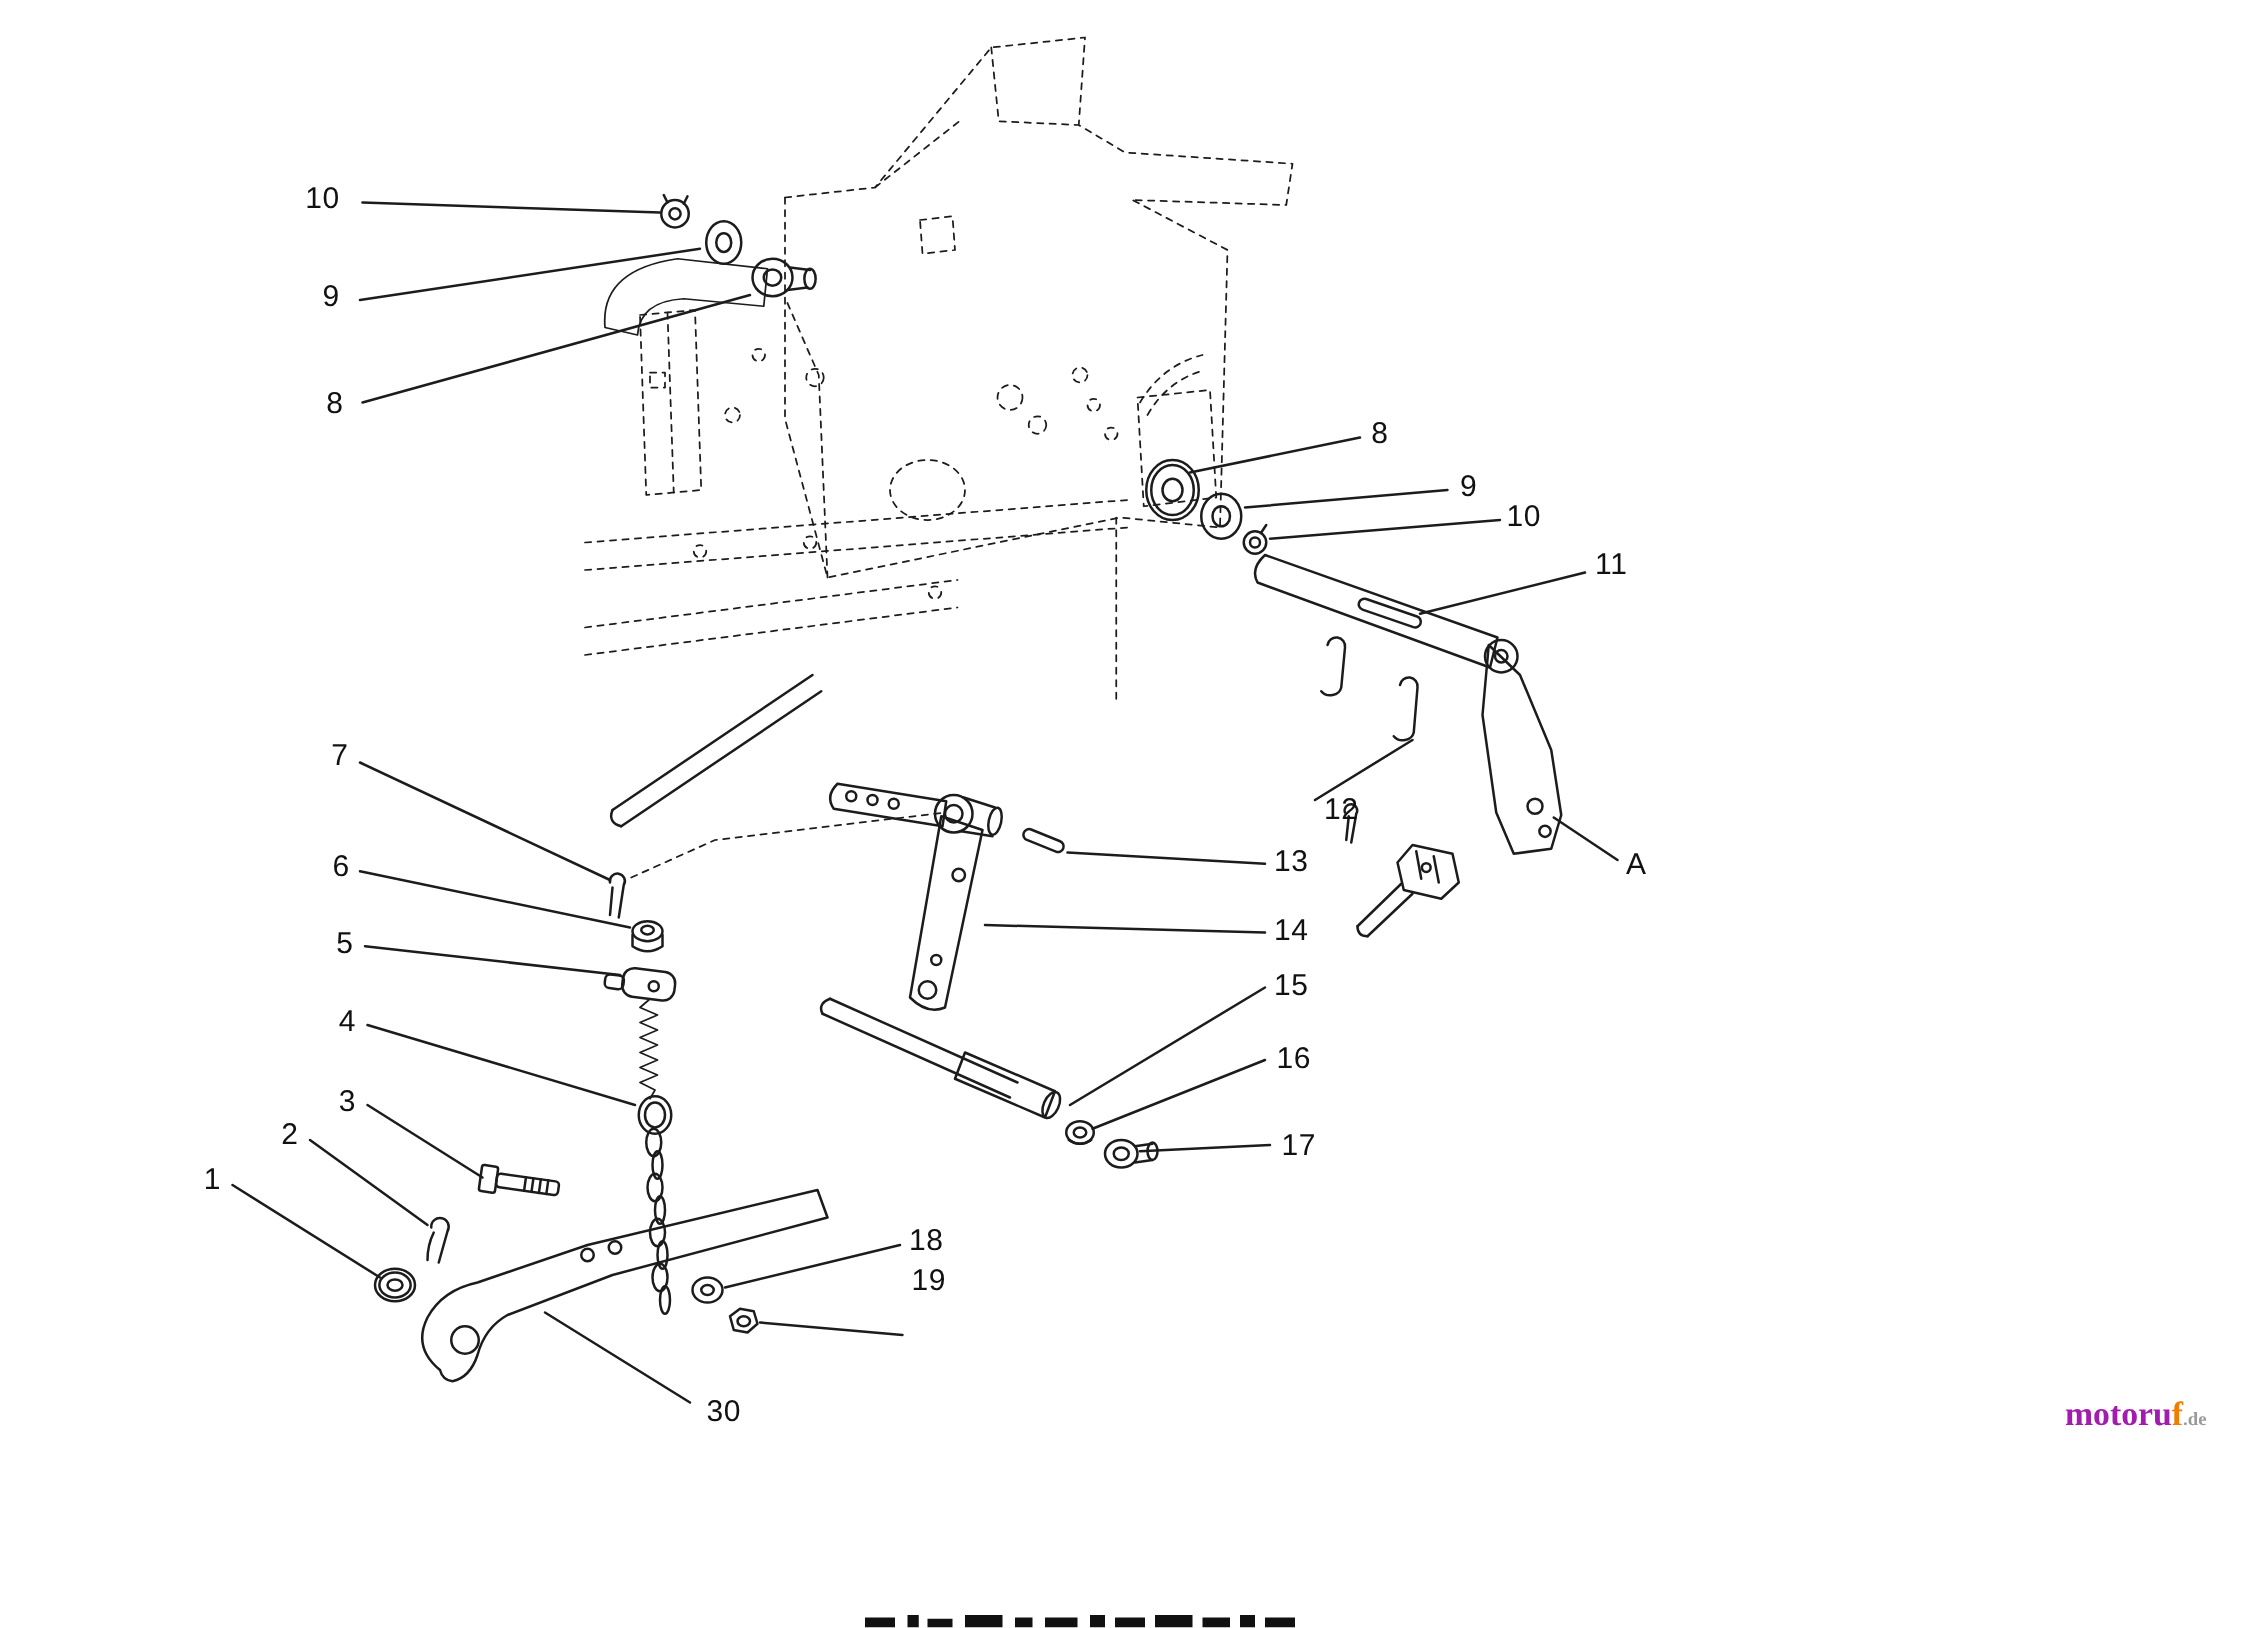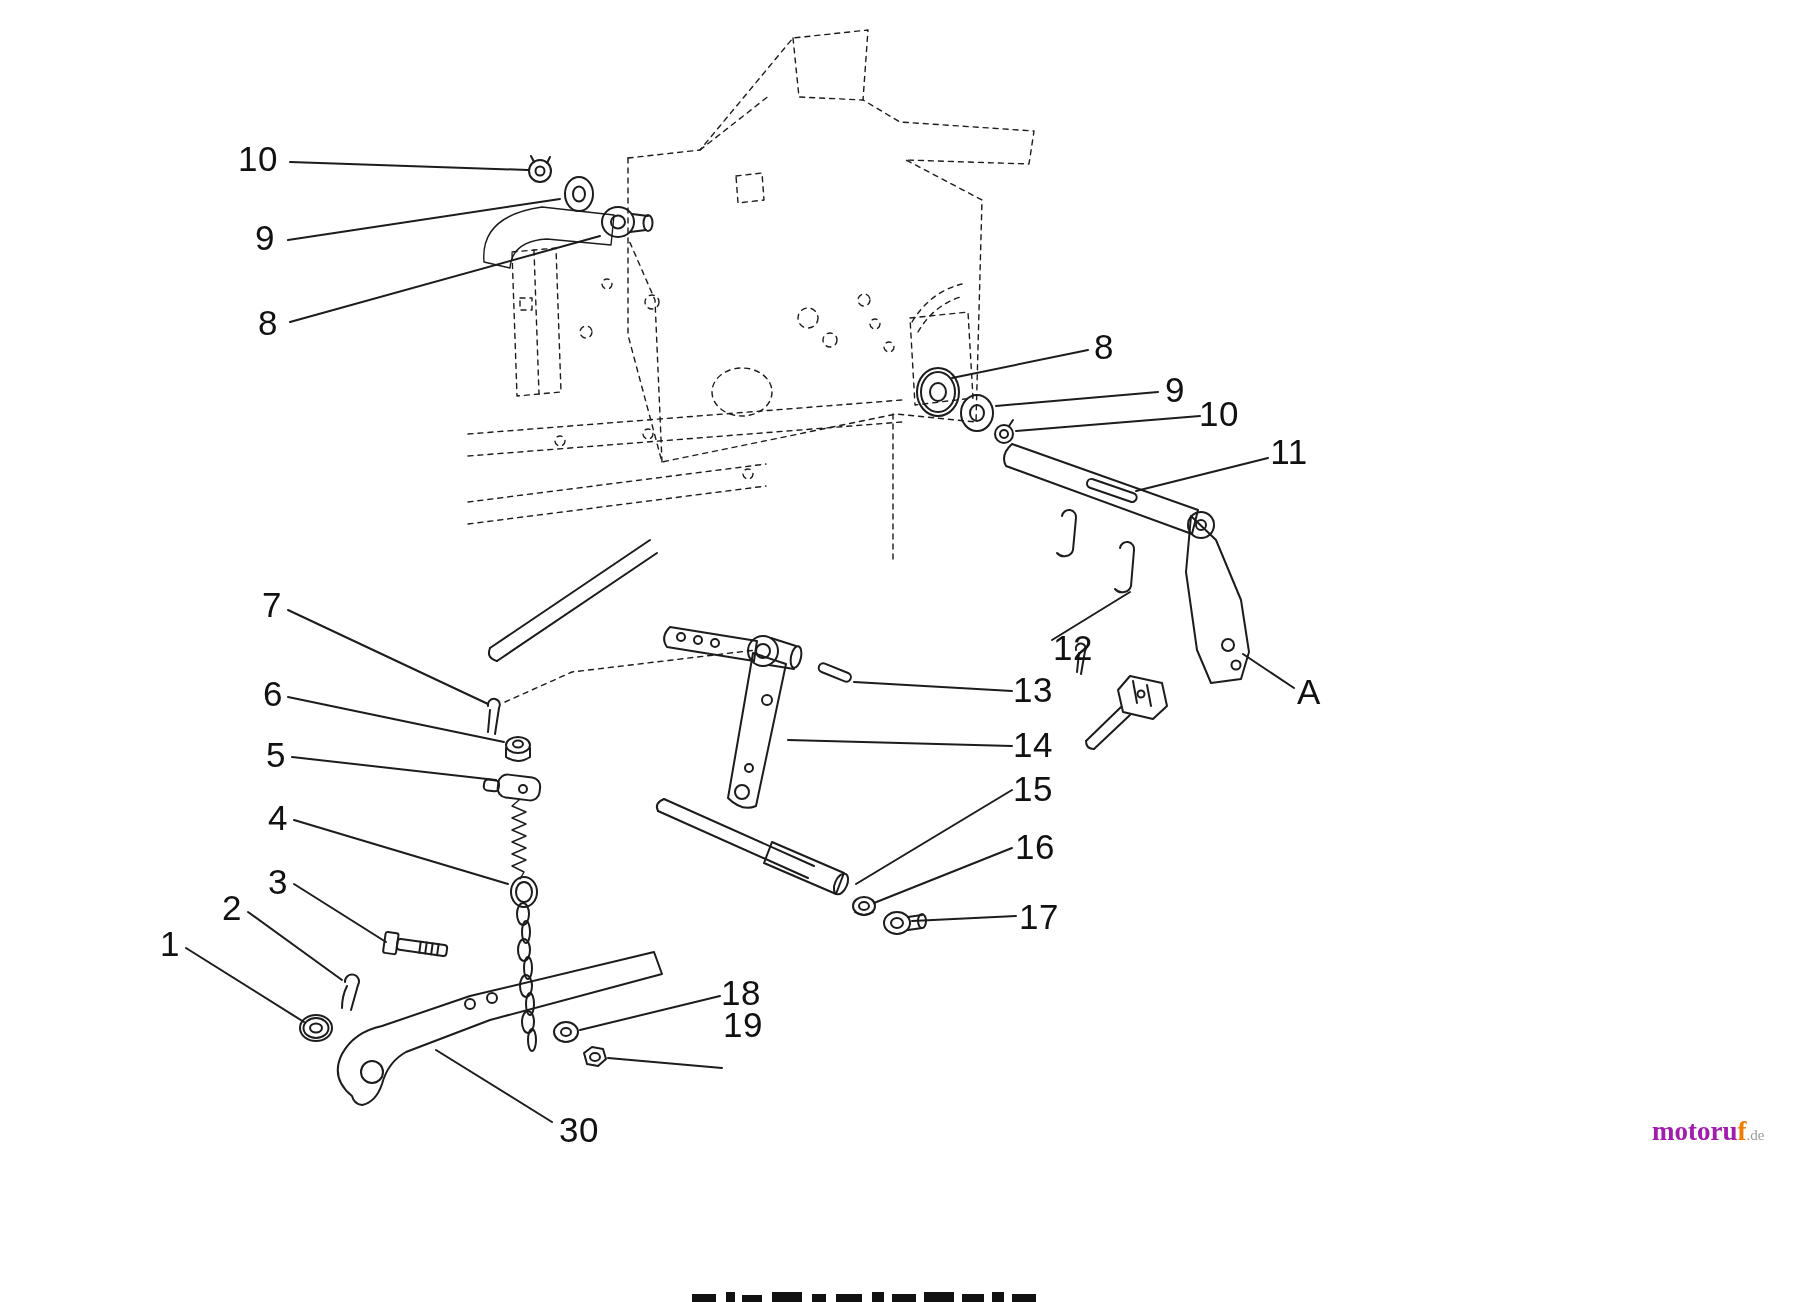--- a/index.html
+++ b/index.html
@@ -7,27 +7,27 @@
     width:1800px;height:1302px;background:#ffffff;position:relative;overflow:hidden;
     font-family:"Liberation Sans", sans-serif;
   }
   .stage{position:absolute;inset:0;}
   svg{position:absolute;left:0;top:0;}
   .ln{fill:none;stroke:#1c1c1c;stroke-width:2;stroke-linecap:round;stroke-linejoin:round;}
   .thin{stroke-width:1.4;}
   .dash{stroke-dasharray:5 5;stroke-width:1.4;}
   .callout{
     position:absolute;transform:translate(-50%,-50%);
-    font-size:35px;color:#111;white-space:nowrap;letter-spacing:0.5px;
+    font-size:24px;color:#111;white-space:nowrap;letter-spacing:0.5px;
   }
   .watermark{
     position:absolute;left:1652px;top:1118px;
     font-family:"Liberation Serif", serif;font-weight:bold;font-size:27px;line-height:1;
   }
-  .watermark .tld{font-size:15px;font-weight:normal;}
+  .watermark .tld{font-size:15px;font-weight:bold;}
 </style>
 </head>
 <body>
 
 <div class="stage">
 
 <svg width="1800" height="1302" viewBox="0 0 1800 1302">
 
   <g class="ln dash">
     <path d="M 628,158 L 700,150 L 793,38 L 868,30 L 863,100 L 900,122 L 1034,131 L 1029,164 L 906,160"></path>

